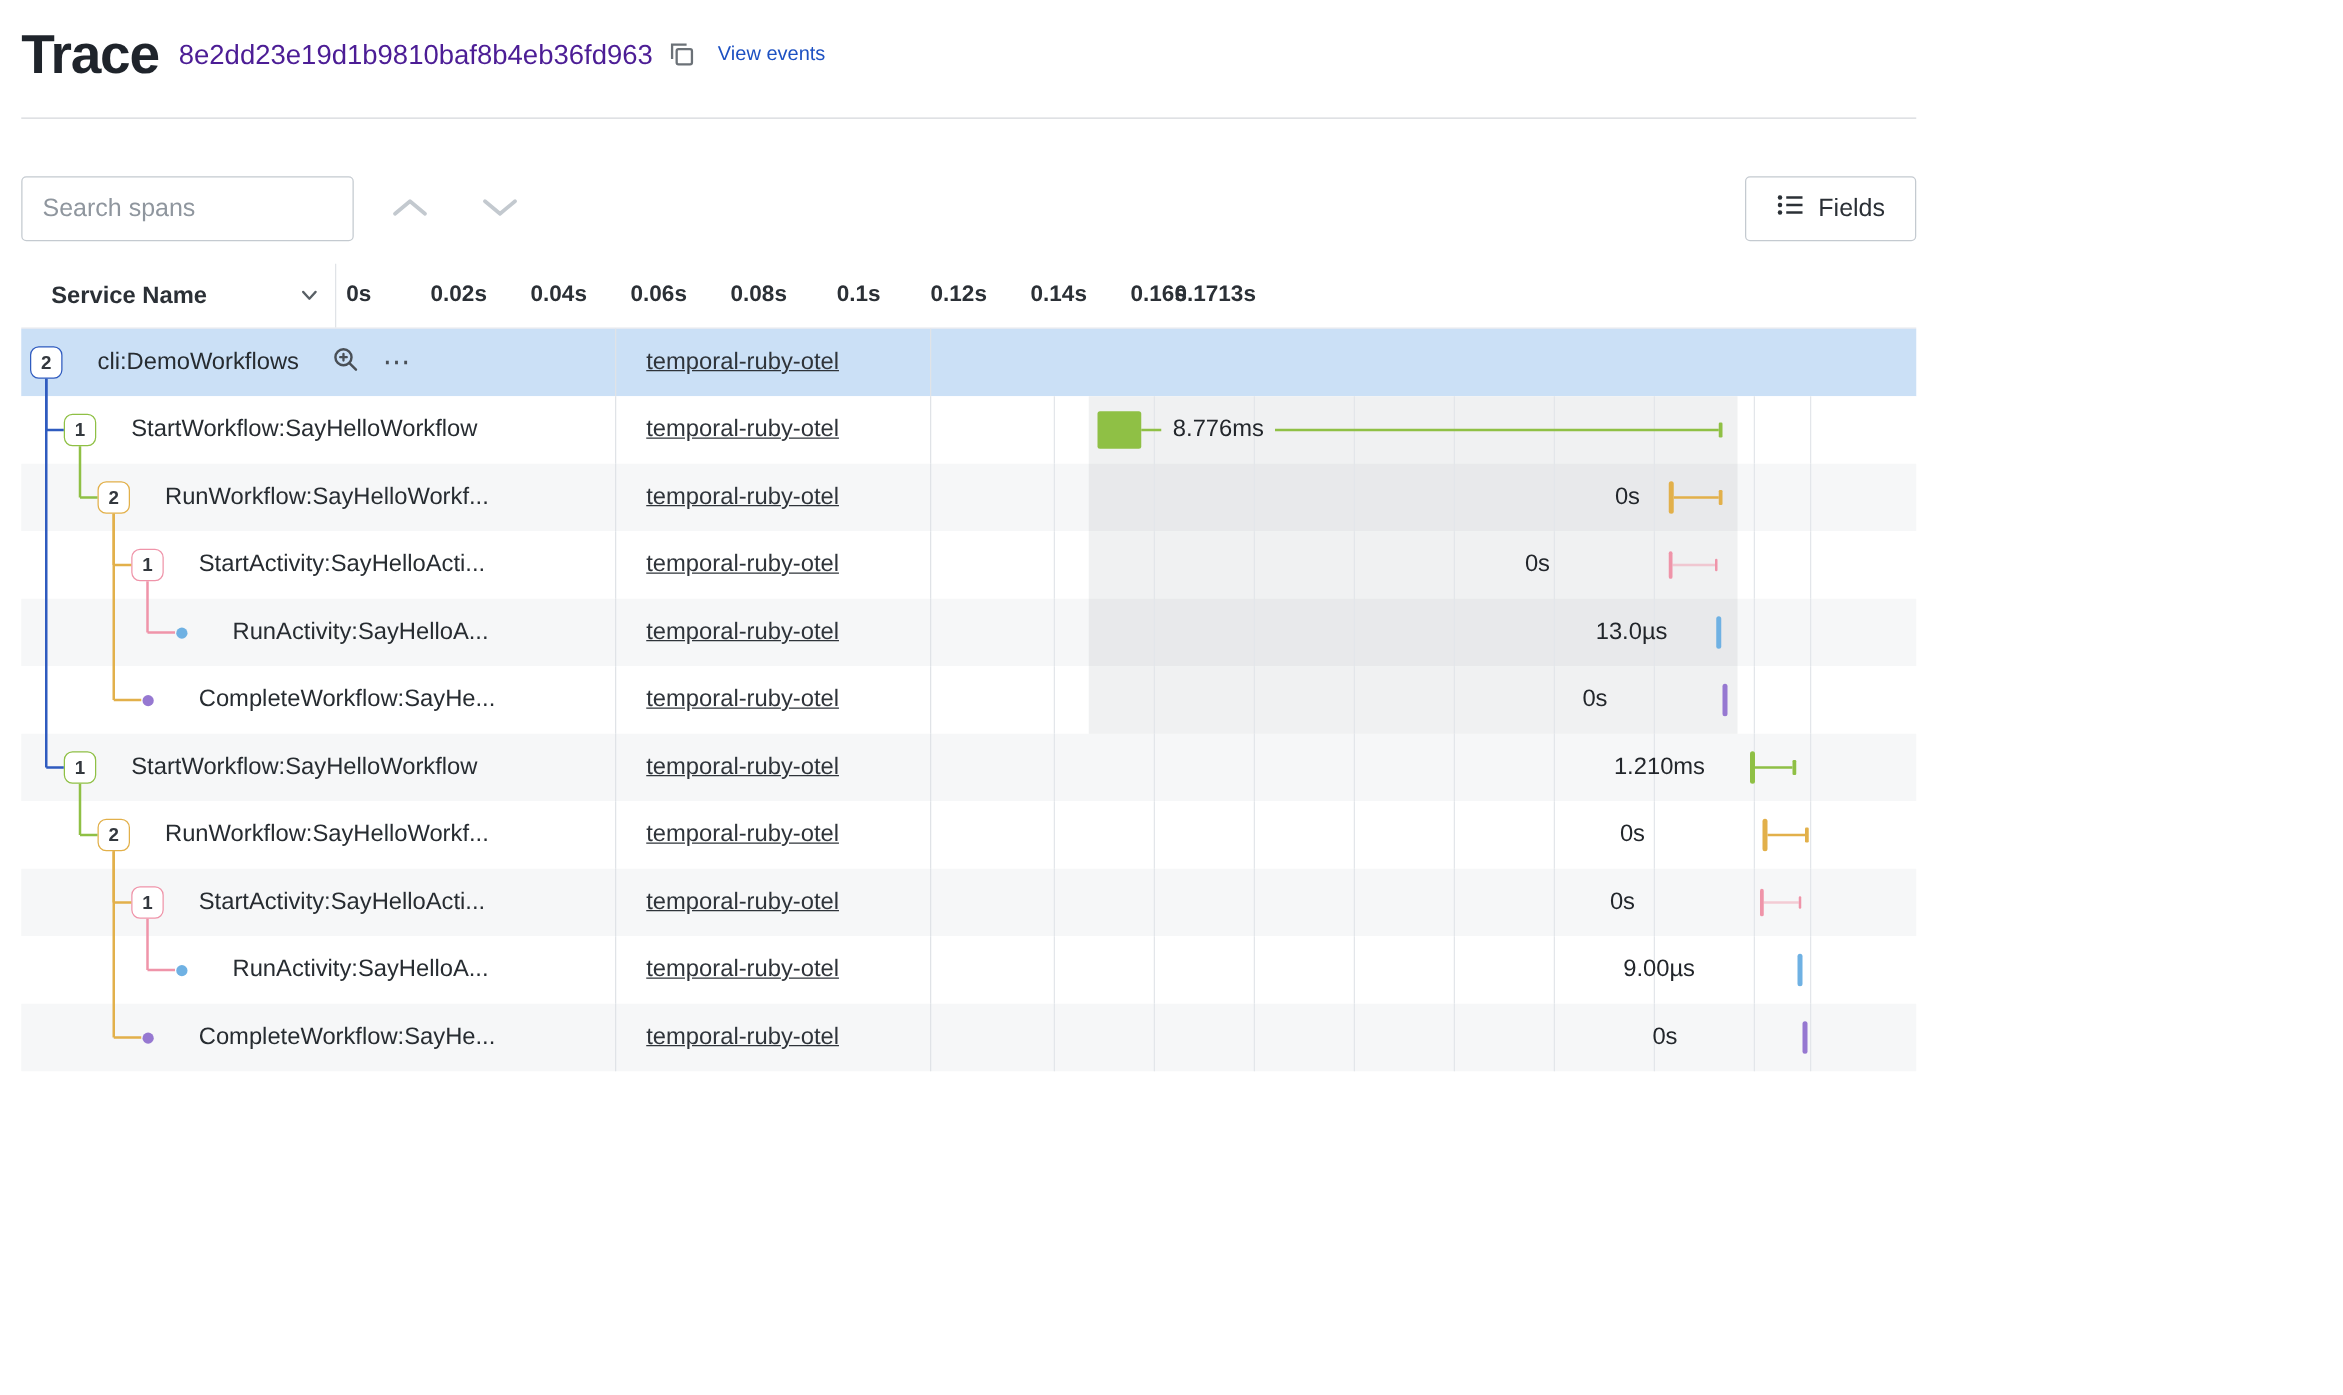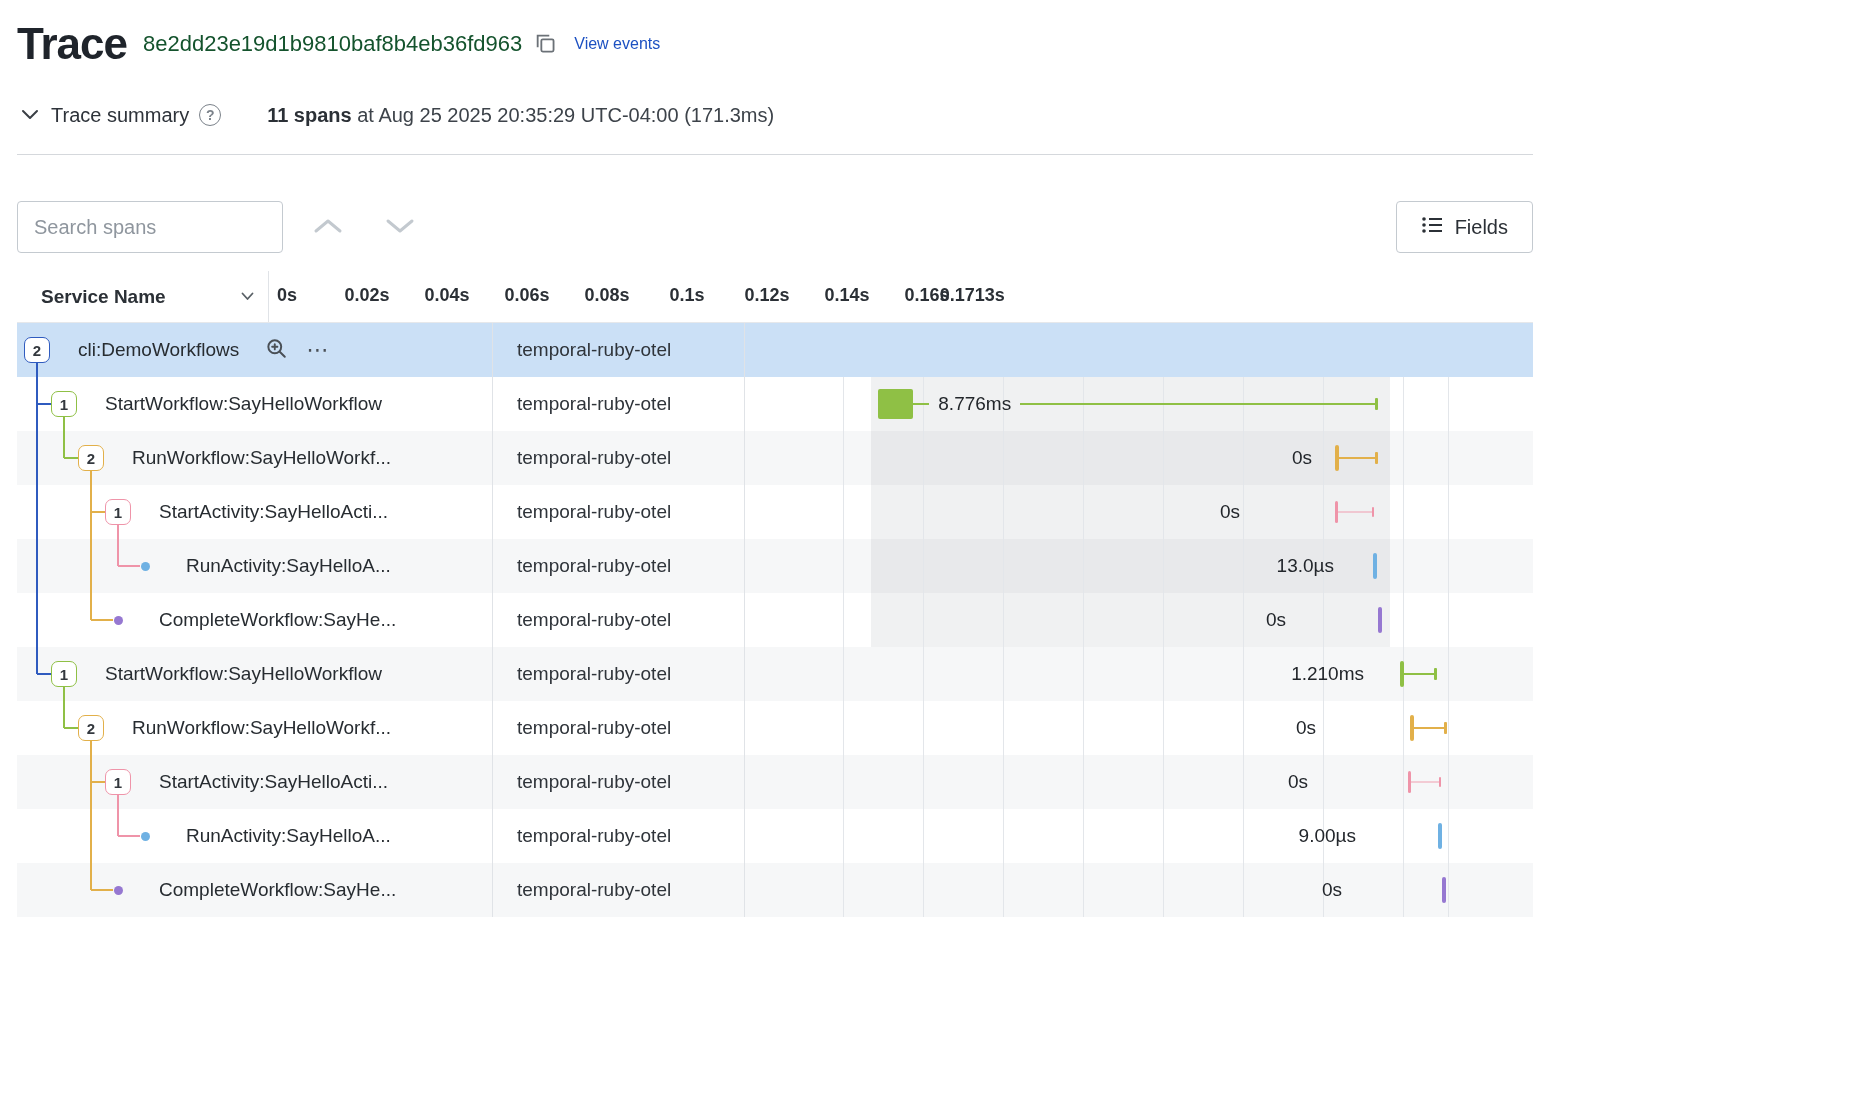--- a/index.html
+++ b/index.html
@@ -3,21 +3,21 @@
 <meta charset="utf-8">
 <style>
   * { margin:0; padding:0; box-sizing:border-box; }
   html,body { width:1874px; height:1116px; background:#ffffff; overflow:hidden; }
   body { font-family:"Liberation Sans","DejaVu Sans",sans-serif; color:#343a40; }
   .page { width:1533px; padding:16px 0 0 17px; }
 
   
   .trace-header { display:flex; align-items:center; height:56px; }
   .title { font-size:44px; font-weight:800; color:#1f242b; letter-spacing:-1px; }
-  .trace-id { font-size:22px; color:#14532d; margin-left:16px; }
+  .trace-id { font-size:22px; color:#4c1d95; margin-left:16px; }
   .icon-btn { background:none; border:none; margin-left:12px; cursor:pointer; display:flex; align-items:center; }
   .view-events { margin-left:18px; font-size:16px; color:#1d51c2; font-weight:500; text-decoration:none; }
 
   
   .summary-row { margin-top:26px; display:flex; align-items:center; font-size:20px; color:#33383f; height:34px; }
   .collapse-btn { background:none; border:none; cursor:pointer; display:flex; align-items:center; padding:4px; }
   .summary-label { margin-left:8px; font-weight:500; color:#2e333a; }
   .help-icon { margin-left:10px; width:22px; height:22px; border:1.5px solid #7b828a; border-radius:50%; color:#7b828a; font-size:14px; font-weight:700; display:flex; align-items:center; justify-content:center; }
   .spans-info { margin-left:46px; color:#3d434a; }
   .spans-info b { font-weight:700; color:#2b3036; }
@@ -53,21 +53,21 @@
   .trow.selected { background:#cbe0f6; }
 
   .name-cell { width:476px; border-right:1px solid #e0e3e7; display:flex; align-items:center; overflow:hidden; }
   .badge-slot { width:26px; flex:0 0 26px; display:flex; align-items:center; justify-content:center; }
   .tree-badge { width:26px; height:26px; border:1.5px solid; border-radius:7px; background:#fff; display:flex; align-items:center; justify-content:center; font-size:15px; font-weight:600; color:#33383e; }
   .tree-dot { width:9px; height:9px; border-radius:50%; }
   .span-label { margin-left:28px; font-size:19px; color:#272c31; white-space:nowrap; }
   .row-actions { display:flex; align-items:center; margin-left:26px; gap:18px; }
   .ellipsis { font-size:22px; color:#494f56; line-height:1; cursor:pointer; }
 
-  .service-cell { width:252px; border-right:1px solid #e0e3e7; display:flex; align-items:center; padding-left:24px; font-size:19px; color:#2f343a; }
+  .service-cell { width:252px; border-right:1px solid #e0e3e7; display:flex; align-items:center; padding-left:24px; font-size:19px; color:#2f343a;text-decoration:underline; }
 
   .tl-cell { position:relative; flex:1; height:54px; }
   .gridline { position:absolute; top:0; bottom:0; width:1px; background:#e3e6ea; }
   .tl-shade { position:absolute; top:0; bottom:0; background:rgba(110,117,124,.10); }
 
   .bar { position:absolute; top:8px; height:38px; border-radius:2px; z-index:2;
          background-image:repeating-linear-gradient(90deg, transparent 0, transparent 78.5px, rgba(255,255,255,.65) 78.5px, rgba(255,255,255,.65) 80px); }
   .bar-chip { position:absolute; left:12px; top:50%; transform:translateY(-50%); background:rgba(24,36,84,.52); color:#fff; font-size:18px; padding:4px 10px; border-radius:3px; white-space:nowrap; }
 
   .mk-wrap { position:absolute; top:0; height:100%; display:flex; align-items:center; z-index:2; }
@@ -99,32 +99,20 @@
       <span>
         <svg width="22" height="24" viewBox="0 0 18 18">
             <rect x="6" y="6" width="10" height="10" rx="1.2" fill="none" stroke="#6b7177" stroke-width="1.5"></rect>
             <path d="M12.5 3 H3 V12.5" fill="none" stroke="#6b7177" stroke-width="1.5"></path>
           </svg>
       </span>
     </button>
     <a href="#" class="view-events">View events</a>
   </div>
 
-  <div class="summary-row">
-    <button class="collapse-btn">
-      <span>
-        <svg width="18" height="11" viewBox="0 0 18 11">
-            <polyline points="2,2 9,9 16,2" fill="none" stroke="#3a3f45" stroke-width="2" stroke-linecap="round" stroke-linejoin="round"></polyline>
-          </svg>
-      </span>
-    </button>
-    <span class="summary-label">Trace summary</span>
-    <span class="help-icon">?</span>
-    <span class="spans-info"><b>11 spans</b><span> at Aug 25 2025 20:35:29 UTC-04:00 (171.3ms)</span></span>
-  </div>
 
   <hr class="divider">
 
   <div class="toolbar">
     <input class="search" type="text" placeholder="Search spans" style="">
     <button class="nav-btn first">
       <span>
         <svg width="34" height="20" viewBox="0 0 34 20">
             <polyline points="5,15 17,5 29,15" fill="none" stroke="#c3c9cf" stroke-width="3" stroke-linecap="round" stroke-linejoin="round"></polyline>
           </svg>

